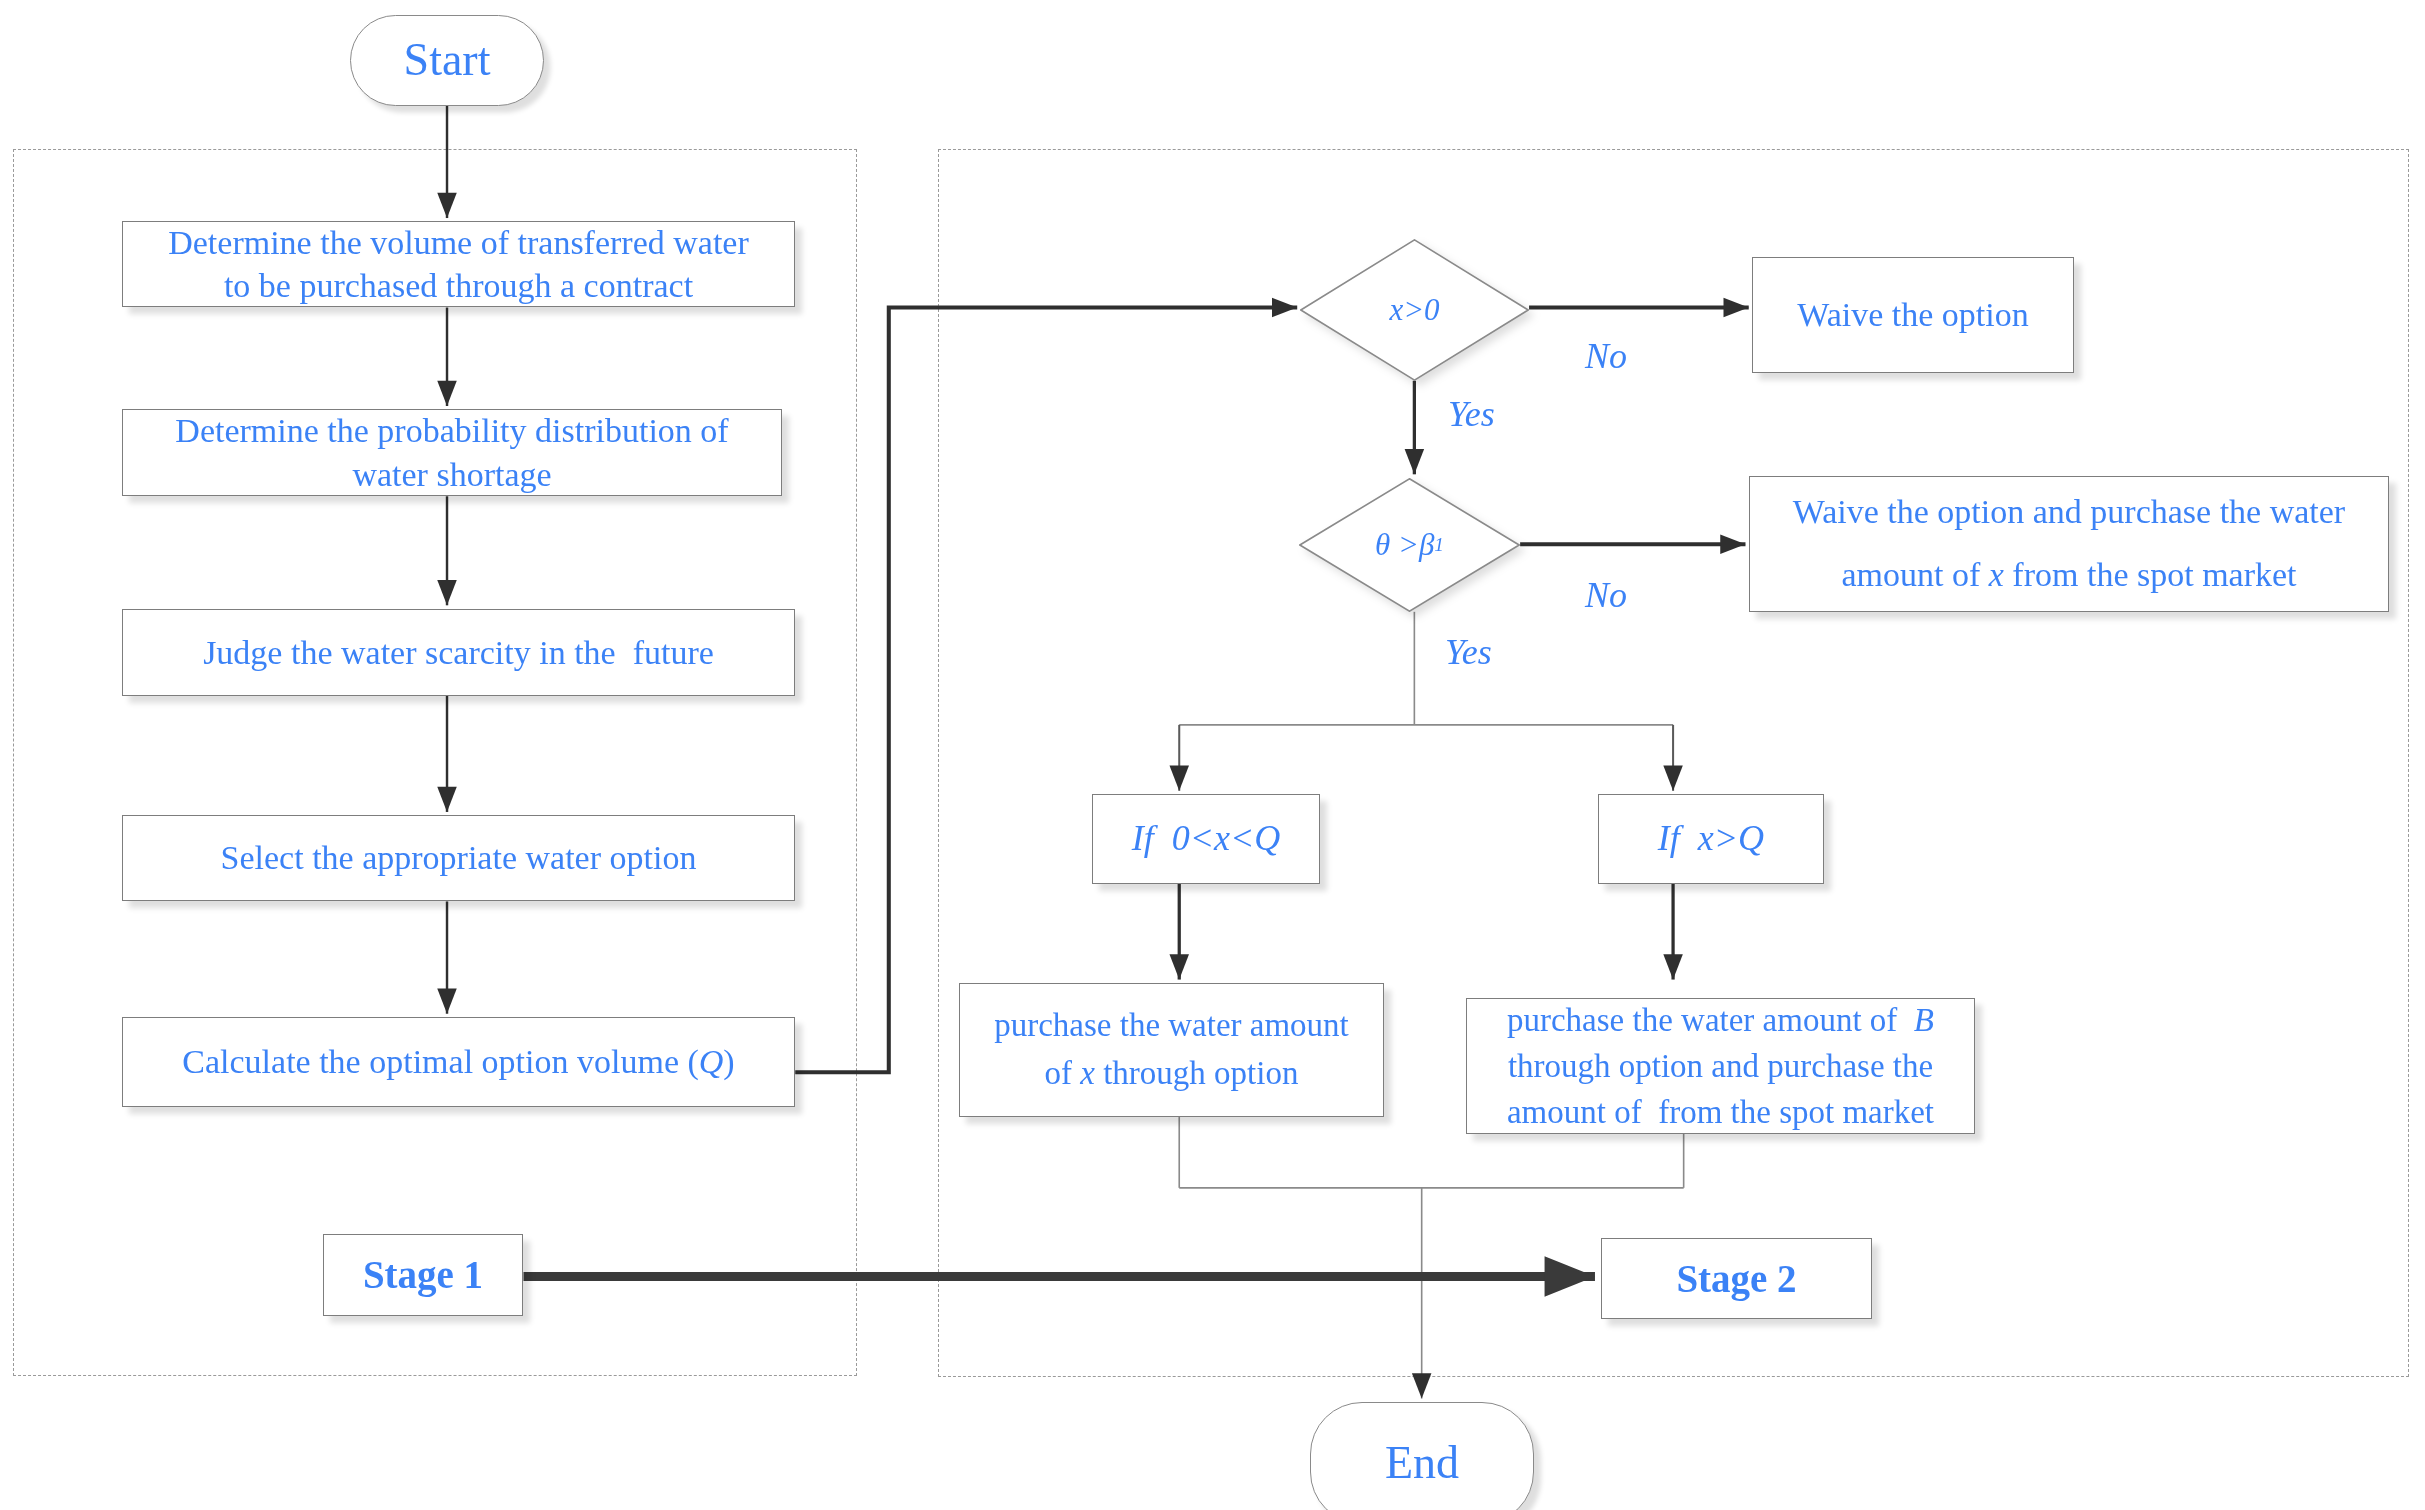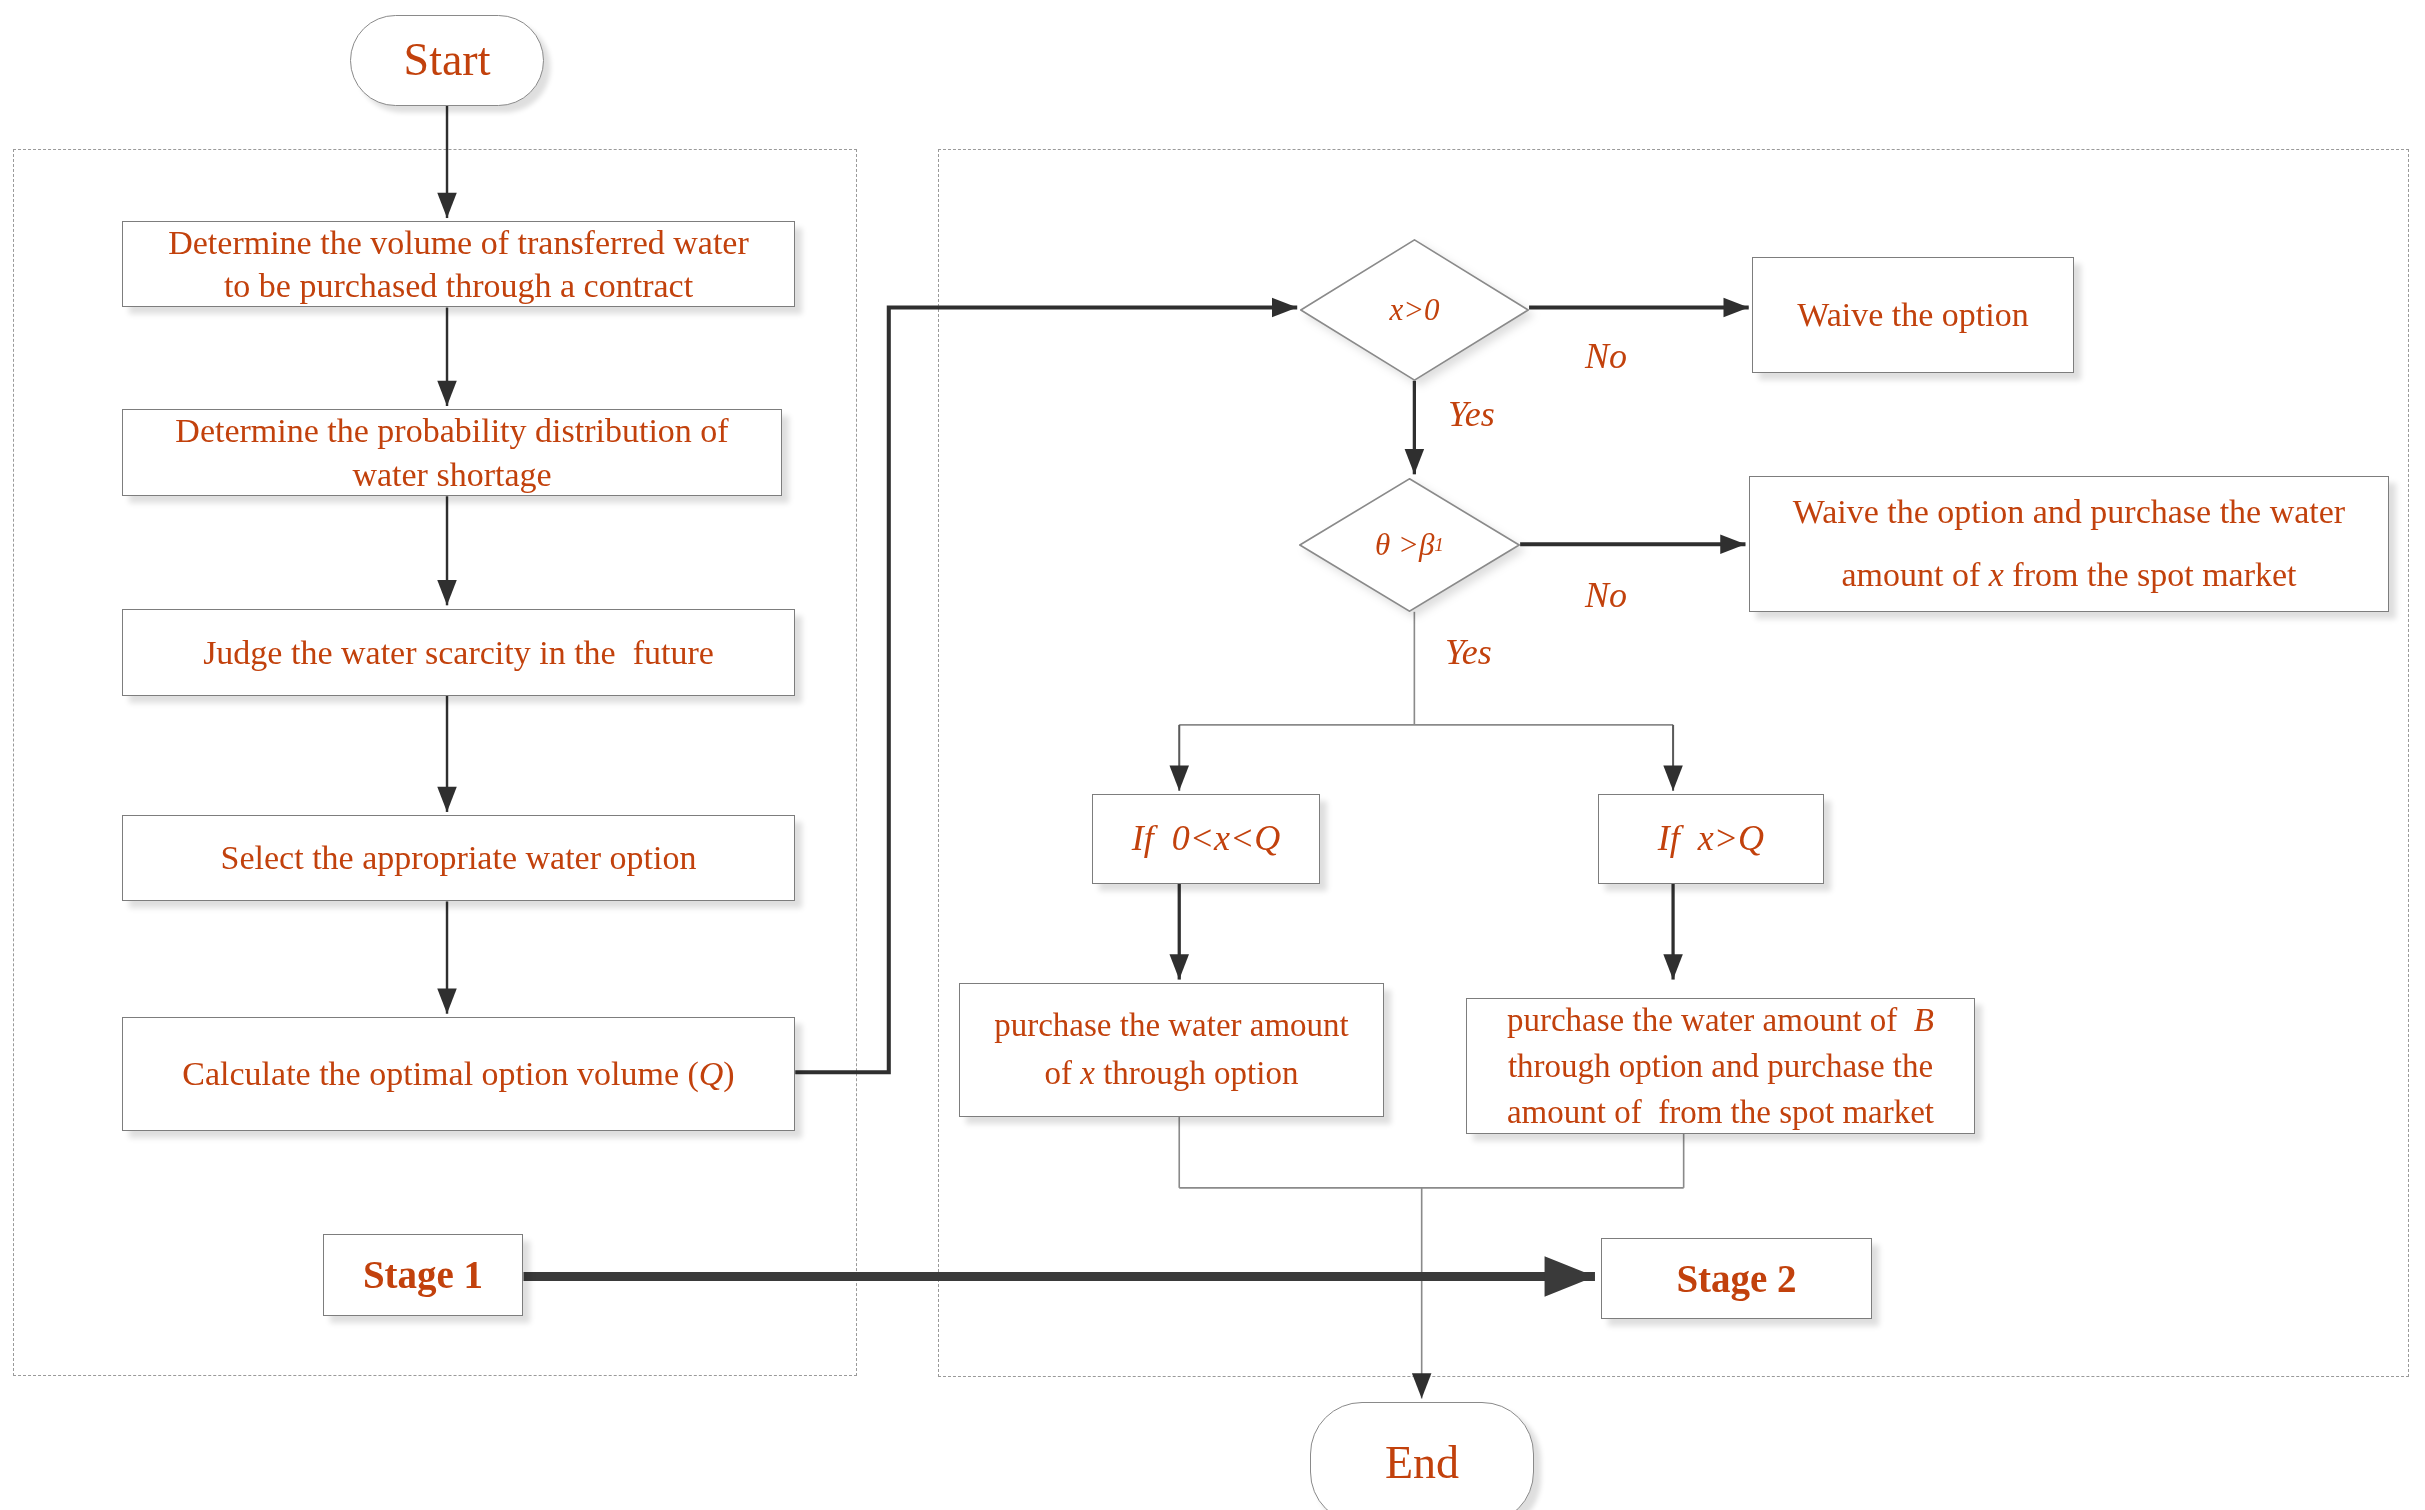--- a/index.html
+++ b/index.html
@@ -1,21 +1,21 @@
 <!DOCTYPE html>
 <html style="font-size:13px"><head>
 <meta charset="utf-8">
 <style>
   html,body{margin:0;padding:0;background:#ffffff;}
   .canvas{
     position:relative;
     width:2426px;height:1510px;
     background:#ffffff;
     font-family:"Liberation Serif","DejaVu Serif",serif;
-    color:#c2410c;
+    color:#3b82f6;
     overflow:hidden;
   }
   .region{
     position:absolute;
     border:1.6px dashed #9a9a9a;
     background:transparent;
   }
   svg.wires{position:absolute;left:0;top:0;width:2426px;height:1510px;}
   .node{
     position:absolute;
@@ -105,21 +105,21 @@
   </div>
   <div class="node" style="left:122px;top:409px;width:660px;height:87px;padding:0 31px;">
     <span>Determine the probability distribution of water shortage</span>
   </div>
   <div class="node" style="left:122px;top:609px;width:673px;height:87px;padding:0 31px;">
     <span>Judge the water scarcity in the  future</span>
   </div>
   <div class="node" style="left:122px;top:815px;width:673px;height:86px;padding:0 31px;">
     <span>Select the appropriate water option</span>
   </div>
-  <div class="node" style="left:122px;top:1017px;width:673px;height:114px;padding:0 18px;">
+  <div class="node" style="left:122px;top:1017px;width:673px;height:90px;padding:0 18px;">
     <span><span>Calculate the optimal option volume (</span><span class="var">Q</span><span>)</span></span>
   </div>
 
   <div class="node stage" style="left:323px;top:1234px;width:200px;height:82px;">
     <span>Stage 1</span>
   </div>
   <div class="node stage" style="left:1601px;top:1238px;width:271px;height:81px;">
     <span>Stage 2</span>
   </div>
 

